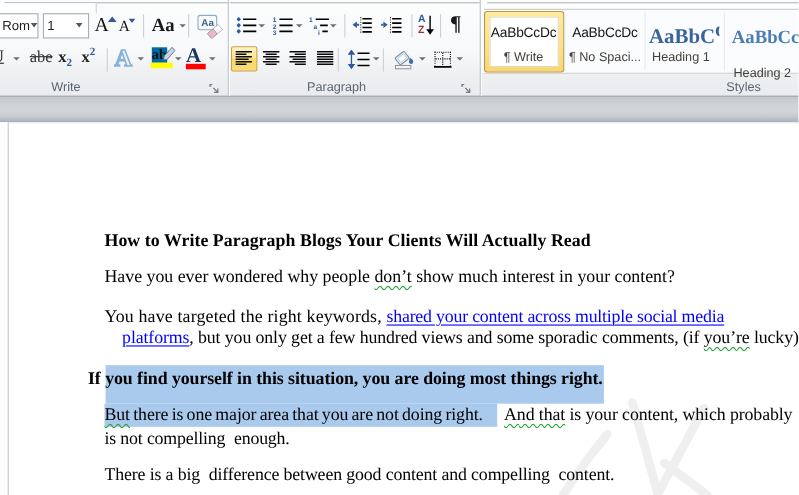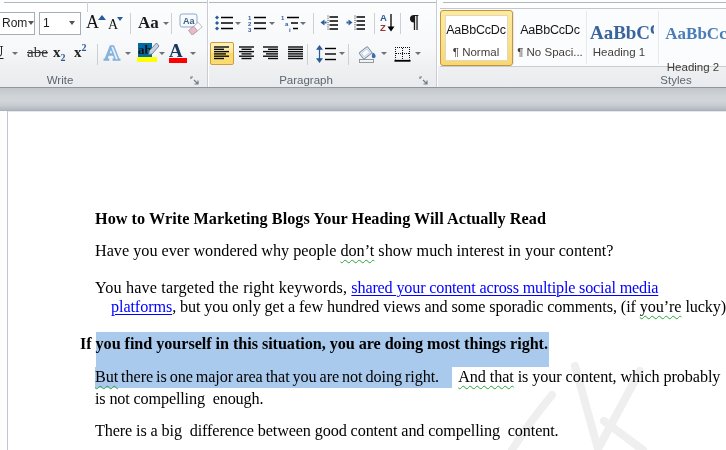--- a/index.html
+++ b/index.html
@@ -280,21 +280,21 @@
 
 <div class="abs" id="stygal-top1"></div>
 <div class="abs" id="stygal-top2"></div>
 <div class="abs" id="stygal-bot"></div>
 <div class="abs" style="left:438px;top:9px;width:288px;height:57px;background:#fbfcfd;"></div>
 
 <div class="abs" style="left:440px;top:10px;width:71px;height:54px;border:1px solid #c09540;border-radius:3px;
      background:linear-gradient(#fceb9e 0%,#fbe291 50%,#f9d671 100%);"></div>
 <div class="abs" style="left:445px;top:15px;width:61px;height:44px;background:#fff;border:1px solid #e3d9b8;"></div>
 <div class="abs" style="left:445px;top:23px;width:62px;text-align:center;font-size:12.5px;letter-spacing:-0.2px;color:#16161a;">AaBbCcDc</div>
-<div class="abs stylabel" style="left:445px;top:46px;width:62px;text-align:center;">¶ Normal</div>
+<div class="abs stylabel" style="left:445px;top:46px;width:62px;text-align:center;">¶ Write</div>
 
 <div class="abs" style="left:515px;top:23px;width:70px;text-align:center;font-size:12.5px;letter-spacing:-0.2px;color:#16161a;">AaBbCcDc</div>
 <div class="abs stylabel" style="left:515px;top:46px;width:70px;text-align:center;">¶ No Spaci...</div>
 
 <div class="abs serif" style="left:588px;top:17px;width:68px;text-align:center;font-size:19px;font-weight:bold;color:#3a649c;">AaBbC<span style="display:inline-block;width:4px;overflow:hidden;vertical-align:baseline;">c</span></div>
 <div class="abs stylabel" style="left:588px;top:46px;width:62px;text-align:center;">Heading 1</div>
 
 <div class="abs serif" style="left:661px;top:24px;width:70px;text-align:center;font-size:17px;font-weight:bold;color:#4a7cb8;">AaBbCc</div>
 <div class="abs stylabel" style="left:660px;top:46px;width:66px;text-align:center;margin-top:15px;">Heading 2</div>
 
@@ -308,20 +308,20 @@
     <path d="M32 120 Q 48 94 72 65"></path>
     <line x1="95" y1="36" x2="118" y2="119"></line>
     <line x1="118" y1="119" x2="160" y2="41"></line>
     <line x1="124" y1="91" x2="163" y2="120"></line>
   </g>
 </svg>
 
 <div class="selband" style="left:96px;top:332.3px;width:452.5px;height:34.7px;"></div>
 <div class="selband" style="left:95px;top:367px;width:357px;height:20.5px;"></div>
 
-<div class="tl" style="left:95px;top:209.3px;font-weight:bold;letter-spacing:0.05px;" id="L1">How to Write Marketing Blogs Your Heading Will Actually Read</div>
+<div class="tl" style="left:95px;top:209.3px;font-weight:bold;letter-spacing:0.05px;" id="L1">How to Write Paragraph Blogs Your Clients Will Actually Read</div>
 <div class="tl" style="left:95px;top:241.3px;" id="L2">Have you ever wondered why people <span class="sq">don’t</span> show much interest in your content?</div>
 <div class="tl" style="left:95px;top:277.7px;" id="L3"><span id="pre3" style="letter-spacing:0.16px;">You have targeted the right keywords, </span><a class="lnk" id="lnk1" style="letter-spacing:-0.18px;">shared your content across multiple social media</a></div>
 <div class="tl" style="left:111px;top:297.0px;letter-spacing:-0.1px;" id="L4"><a class="lnk">platforms</a>, but you only get a few hundred views and some sporadic comments, (if <span class="sq">you’re</span> lucky).</div>
 <div class="tl" style="left:80px;top:334.0px;letter-spacing:-0.055px;font-weight:bold;" id="L5">If you find yourself in this situation, you are doing most things right.</div>
 <div class="tl" style="left:95px;top:366.8px;letter-spacing:-0.08px;" id="L6"><span id="selpart" style="word-spacing:-1px;"><span class="sq">But</span> there is one major area that you are not doing right.</span><span id="gapx" style="letter-spacing:0.75px;">&nbsp; &nbsp; </span><span id="andpart" style="letter-spacing:-0.09px;"><span class="sq">And that</span> is your content, which probably</span></div>
 <div class="tl" style="left:95px;top:389.0px;letter-spacing:-0.15px;" id="L7">is not compelling  enough.</div>
 <div class="tl" style="left:95px;top:420.7px;letter-spacing:-0.12px;" id="L8">There is a big  difference between good content and compelling  content.</div>
 
 </body></html>

